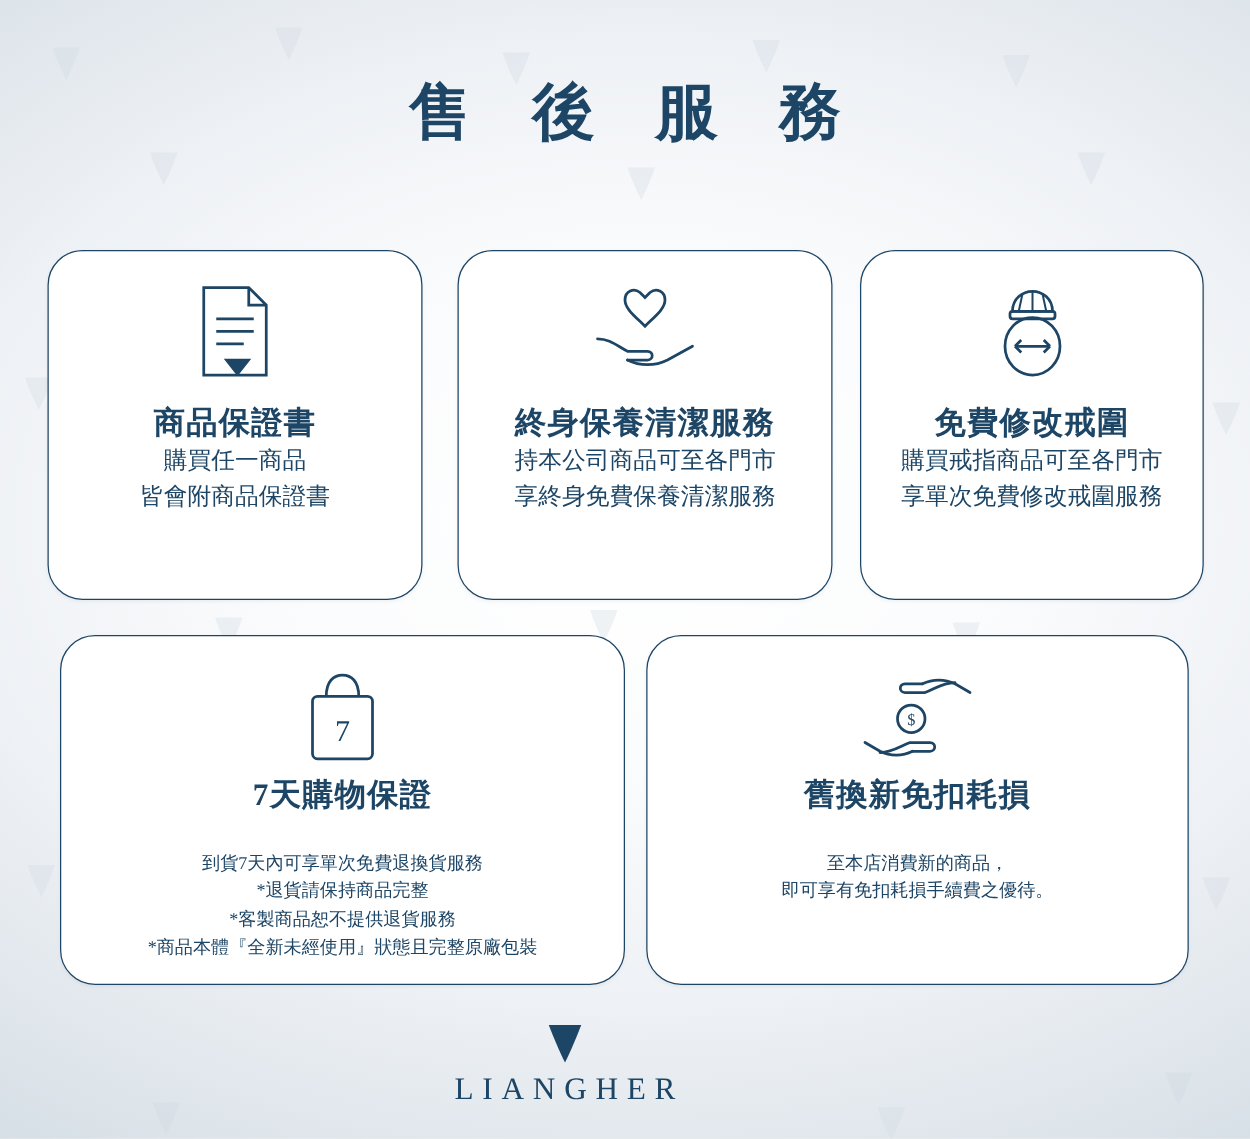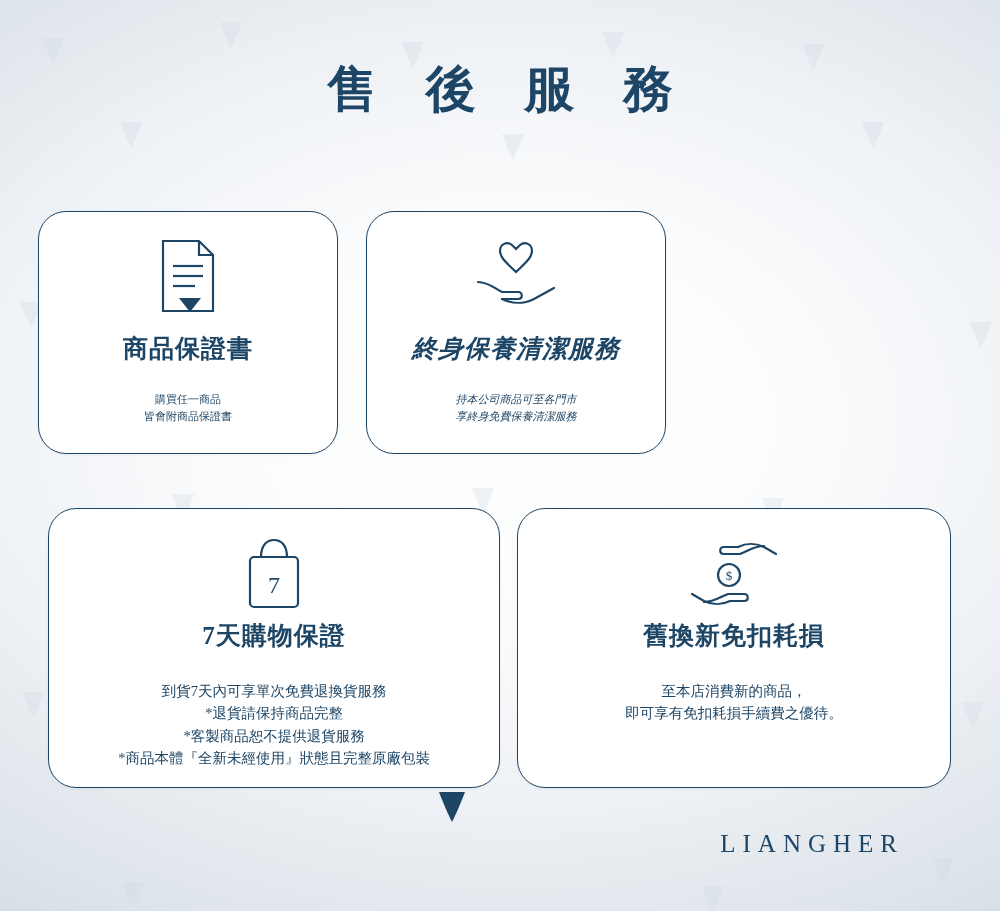--- a/index.html
+++ b/index.html
@@ -82,46 +82,46 @@
     letter-spacing: 1px;
     text-align: center;
   }
   .card-body {
     color: #1d4565;
     text-align: center;
     line-height: 1.55;
   }
 
   
-  .row1 { width: 300px; height: 243px; top: 211px; }
+  .row1 { width: 300px; height: 280px; top: 200px; }
   .row1 .card-inner { padding-top: 26px; }
   .row1 .icon-wrap { height: 76px; }
   .row1 .card-title { font-size: 25px; margin-top: 18px; }
-  .row1 .card-body { font-size: 11px; margin-top: 26px; }
+  .row1 .card-body { font-size: 19px; }
 
   #card1 { left: 38px; }
-  #card2 { left: 366px; font-style: italic; }
+  #card2 { left: 366px; }
   #card3 { left: 688px; width: 275px; }
 
   
   .row2 { height: 280px; top: 508px; }
   .row2 .card-inner { padding-top: 26px; }
   .row2 .icon-wrap { height: 80px; }
   .row2 .card-title { font-size: 25px; margin-top: 4px; }
   .row2 .card-body { font-size: 14.5px; margin-top: 28px; }
 
   #card4 { left: 48px; width: 452px; }
   #card5 { left: 517px; width: 434px; }
 
   .footer {
     position: absolute;
     left: 0;
-    top: 790px;
+    top: 818px;
     width: 904px;
-    text-align: right;
+    text-align: center;
     color: #1d4565;
   }
   .footer .bird {
     display: block;
     margin: 0 auto 6px auto;
     width: 30px;
     height: 34px;
   }
   .footer .brand {
     font-size: 25px;
@@ -261,20 +261,42 @@
           </svg>
         </div>
         <div class="card-title">終身保養清潔服務</div>
         <div class="card-body">
           <div>持本公司商品可至各門市</div>
           <div>享終身免費保養清潔服務</div>
         </div>
       </div>
     </div>
 
+    <div class="card row1" id="card3">
+      <div class="card-inner">
+        <div class="icon-wrap">
+          <svg width="70" height="76" viewBox="0 0 70 76">
+            <path d="M19 22 C19 12 27 6 35 6 C43 6 51 12 51 22 Z" fill="none" stroke="#1d4565" stroke-width="2.2"></path>
+            <line x1="27" y1="8" x2="24" y2="22" stroke="#1d4565" stroke-width="1.6"></line>
+            <line x1="35" y1="6" x2="35" y2="22" stroke="#1d4565" stroke-width="1.6"></line>
+            <line x1="43" y1="8" x2="46" y2="22" stroke="#1d4565" stroke-width="1.6"></line>
+            <rect x="17" y="22" width="36" height="6" rx="2" fill="none" stroke="#1d4565" stroke-width="2.2"></rect>
+            <ellipse cx="35" cy="50" rx="22" ry="23" fill="none" stroke="#1d4565" stroke-width="2.2"></ellipse>
+            <line x1="21" y1="50" x2="49" y2="50" stroke="#1d4565" stroke-width="2.2"></line>
+            <path d="M21 50 L26 45 M21 50 L26 55" fill="none" stroke="#1d4565" stroke-width="2.2"></path>
+            <path d="M49 50 L44 45 M49 50 L44 55" fill="none" stroke="#1d4565" stroke-width="2.2"></path>
+          </svg>
+        </div>
+        <div class="card-title">免費修改戒圍</div>
+        <div class="card-body">
+          <div>購買戒指商品可至各門市</div>
+          <div>享單次免費修改戒圍服務</div>
+        </div>
+      </div>
+    </div>
 
     <div class="card row2" id="card4">
       <div class="card-inner">
         <div class="icon-wrap">
           <svg width="74" height="80" viewBox="0 0 74 80">
             <path d="M24 22 C24 10 30 5 37 5 C44 5 50 10 50 22" fill="none" stroke="#1d4565" stroke-width="2.2"></path>
             <rect x="13" y="22" width="48" height="50" rx="4" fill="none" stroke="#1d4565" stroke-width="2.2"></rect>
             <text x="37" y="58" text-anchor="middle" font-family="Liberation Serif, serif" font-size="24" fill="#1d4565">7</text>
           </svg>
         </div>

